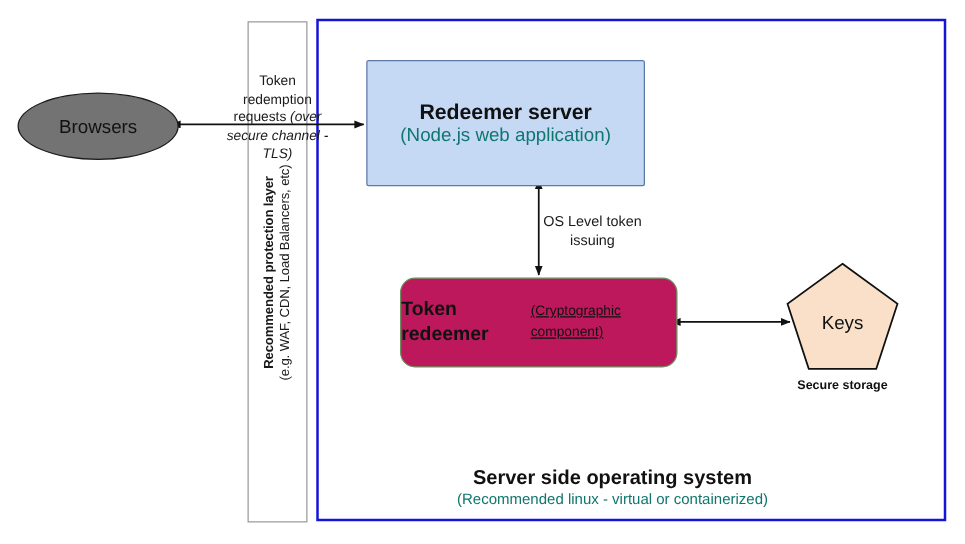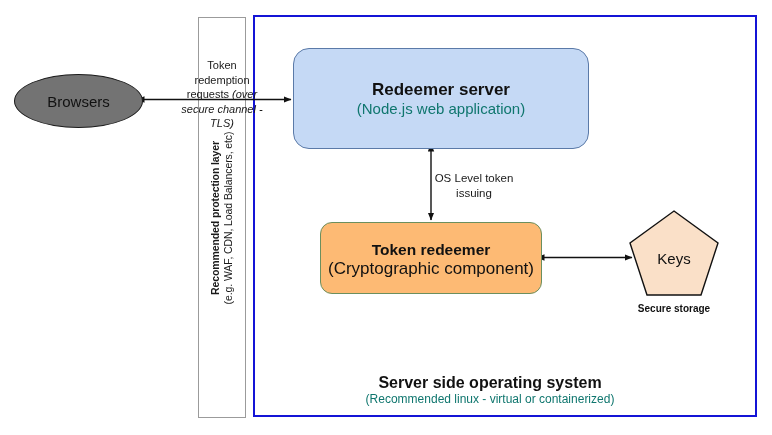--- a/index.html
+++ b/index.html
@@ -74,25 +74,25 @@
     align-items: center;
     justify-content: center;
     font-size: 15px;
     color: #111111;
   }
 
   .node-redeemer-server {
     position: absolute;
     left: 293px;
     top: 48px;
-    width: 296px;
+    width: 223px;
     height: 101px;
     background: #c5d9f5;
     border: 1.4px solid #5b7aa8;
-    border-radius: 16px;
+    border-radius: 2px;
     display: flex;
     flex-direction: column;
     align-items: center;
     justify-content: center;
     box-sizing: border-box;
   }
   .node-redeemer-server .title {
     font-size: 17px;
     font-weight: bold;
     line-height: 21px;
@@ -103,39 +103,40 @@
     line-height: 18px;
     color: #0f766e;
   }
 
   .node-token-redeemer {
     position: absolute;
     left: 320px;
     top: 222px;
     width: 222px;
     height: 72px;
-    background: #fdba74;
+    background: #be185d;
     border: 1.4px solid #6b8f5e;
     border-radius: 12px;
     display: flex;
-    flex-direction: column;
+    flex-direction: row;
     align-items: center;
     justify-content: center;
     box-sizing: border-box;
   }
   .node-token-redeemer .title {
     font-size: 15.5px;
     font-weight: bold;
     line-height: 20px;
     color: #111111;
   }
   .node-token-redeemer .subtitle {
-    font-size: 17px;
+    font-size: 11px;
     line-height: 17px;
     color: #111111;
+    text-decoration: underline;
   }
 
   .node-keys {
     position: absolute;
     left: 628px;
     top: 209px;
     width: 92px;
     height: 88px;
   }
   .node-keys svg {

